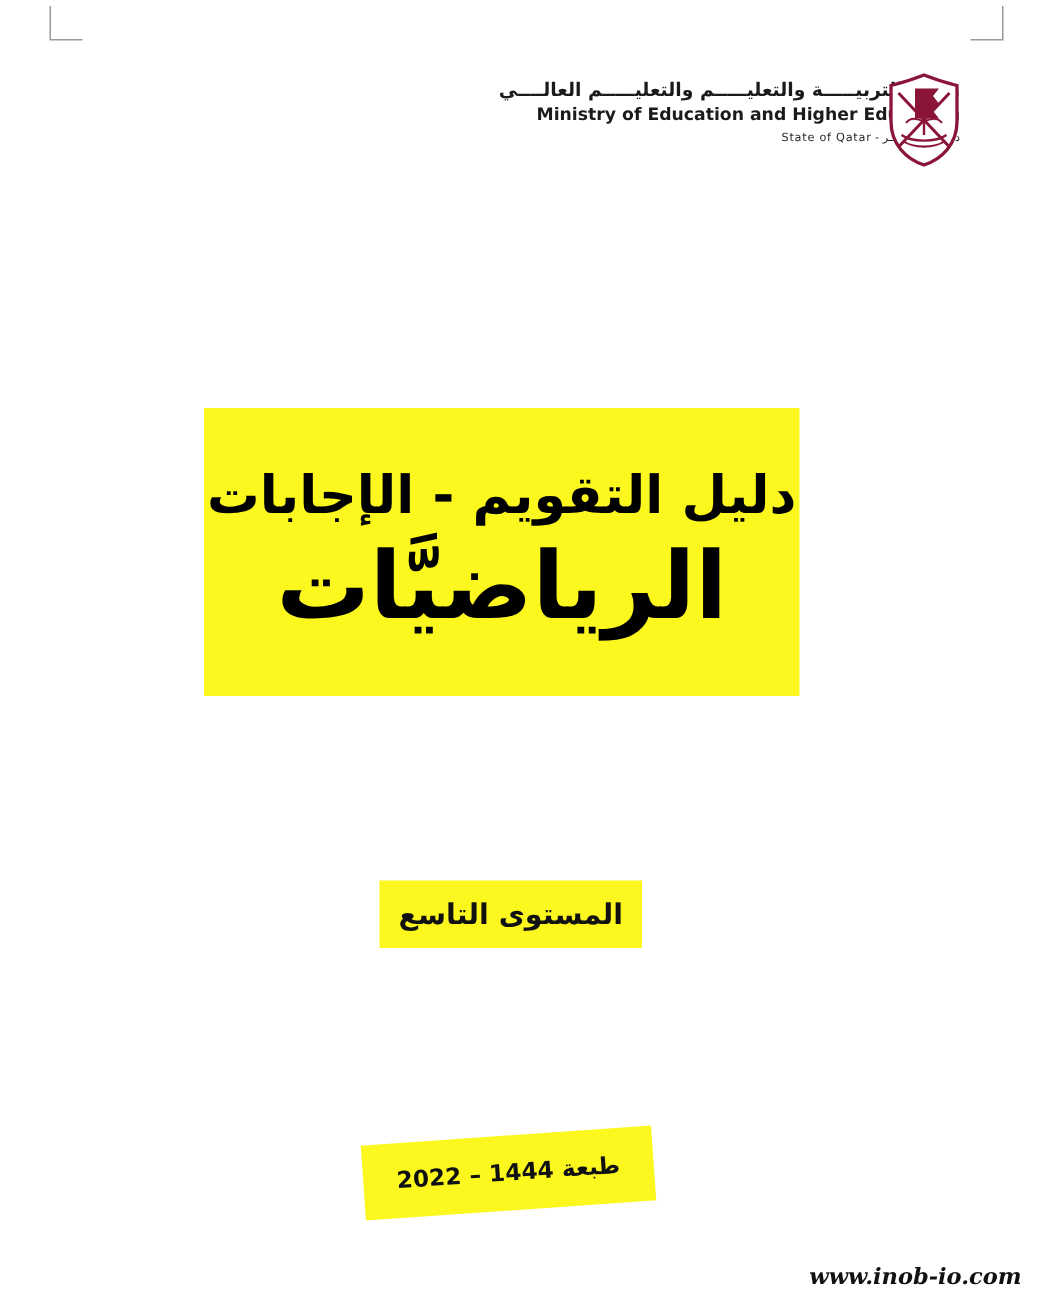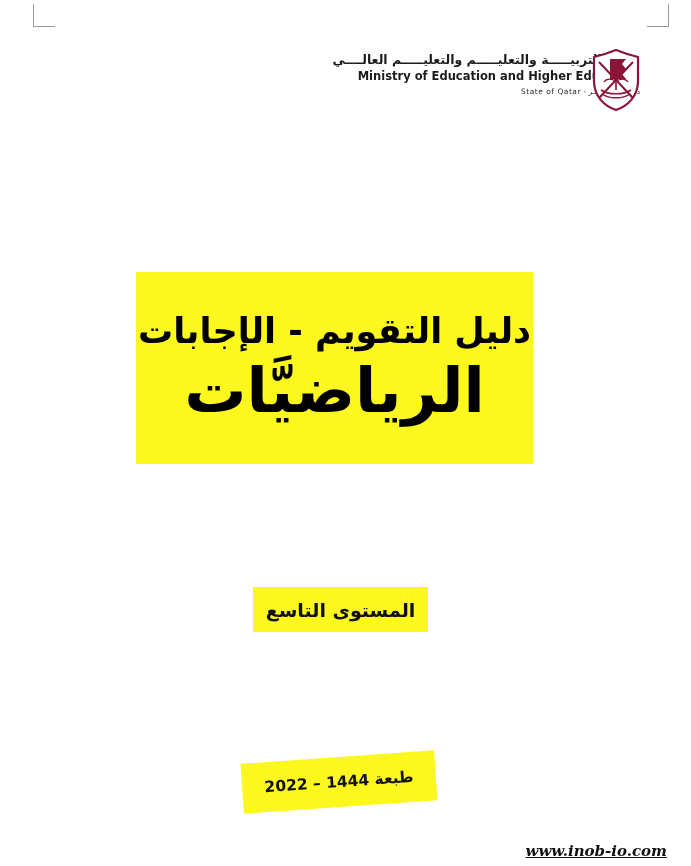--- a/index.html
+++ b/index.html
@@ -132,28 +132,27 @@
   .edition-text {
     font-size: 15.5px;
     font-weight: bold;
     color: #111111;
     direction: rtl;
   }
 
   
   .watermark {
     position: absolute;
-    right: 24px;
+    right: 10px;
     bottom: 6px;
     font-family: "DejaVu Serif", "Liberation Serif", serif;
     font-style: italic;
     font-weight: bold;
     font-size: 15px;
     color: #111111;
-    text-decoration: underline;
   }
 </style>
 </head>
 <body>
 
 <div class="page">
 
   <div class="crop-mark cm-tl-v"></div>
   <div class="crop-mark cm-tl-h"></div>
   <div class="crop-mark cm-tr-v"></div>

